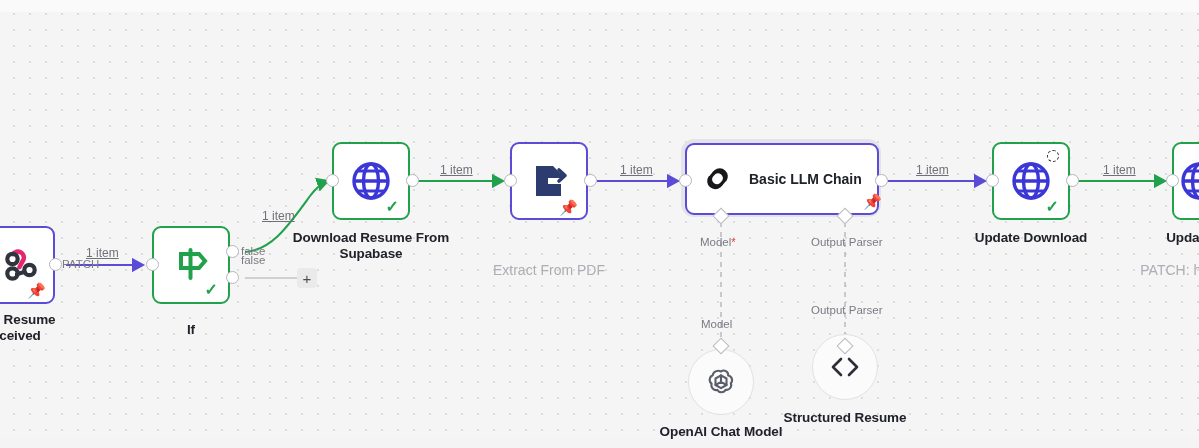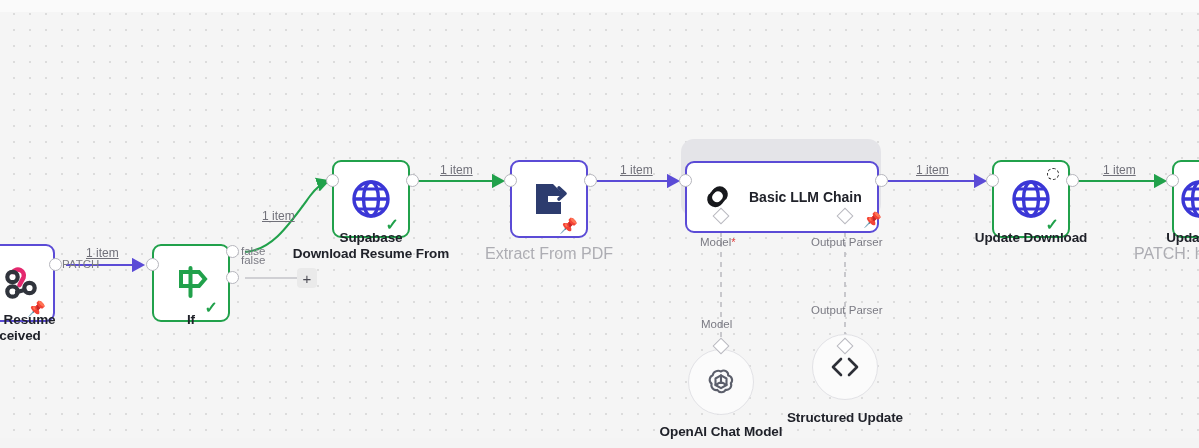--- a/index.html
+++ b/index.html
@@ -27,21 +27,20 @@
   }
   svg.edges {
     position: absolute; left: 0; top: 0; width: 1199px; height: 448px;
     z-index: 2; pointer-events: none;
   }
   .node {
     position: absolute; z-index: 4;
     box-sizing: border-box;
     background: #ffffff;
     border-radius: 9px;
-    margin-top: 18px;
   }
   .node.square { width: 78px; height: 78px; border: 2px solid #4f46e5; }
   .node.green  { border-color: #21a14b; }
   .node.purple { border-color: #5b4bd6; }
   .node.wide   { width: 194px; height: 72px; border: 2px solid #5b4bd6; }
   .node .inner {
     width: 100%; height: 100%;
     display: flex; align-items: center; justify-content: center;
     position: relative;
   }
@@ -54,23 +53,24 @@
   .nodelabel {
     position: absolute; z-index: 5;
     text-align: center;
     font-size: 13.5px; font-weight: bold; color: #20222a;
     line-height: 16px;
     letter-spacing: -0.1px;
   }
   .nodesub {
     position: absolute; z-index: 5;
     text-align: center;
-    font-size: 16px; color: #adadb3;
+    font-size: 14px; color: #adadb3;
     line-height: 14px;
     white-space: nowrap;
+    margin-top: 16px;
   }
   .port {
     position: absolute; z-index: 6;
     width: 13px; height: 13px; border-radius: 50%;
     background: #ffffff; border: 1.6px solid #b6b6bd;
     box-sizing: border-box;
   }
   .porttext {
     position: absolute; z-index: 6;
     font-size: 11.5px; color: #7a7a83;
@@ -188,38 +188,38 @@
       </svg>
       <span class="tick" style="right:10px; bottom:4px;">✓</span>
     </div>
   </div>
   <div class="port" style="left:146px; top:258px;"></div>
   <div class="port" style="left:226px; top:245px;"></div>
   <div class="port" style="left:226px; top:271px;"></div>
   <div class="porttext" style="left:241px; top:245px;">false</div>
   <div class="porttext" style="left:241px; top:254px;">false</div>
   <div class="plusbtn" style="left:297px; top:268px;">+</div>
-  <div class="nodelabel" style="left:152px; top:312px; width:78px;">If</div>
+  <div class="nodelabel" style="left:152px; top:322px; width:78px;">If</div>
 
   <div class="node square green" style="left:332px; top:142px;">
     <div class="inner">
       <svg width="42" height="42" viewBox="0 0 42 42">
         <circle cx="21" cy="21" r="17" fill="none" stroke="#3b37d6" stroke-width="3.4"></circle>
         <ellipse cx="21" cy="21" rx="7.5" ry="17" fill="none" stroke="#3b37d6" stroke-width="3.4"></ellipse>
         <path d="M4,21 L38,21" stroke="#3b37d6" stroke-width="3.4"></path>
         <path d="M7.5,11 L34.5,11 M7.5,31 L34.5,31" stroke="#3b37d6" stroke-width="3"></path>
       </svg>
       <span class="tick" style="right:9px; bottom:3px;">✓</span>
     </div>
   </div>
   <div class="port" style="left:326px; top:174px;"></div>
   <div class="port" style="left:406px; top:174px;"></div>
   <div class="nodelabel" style="left:281px; top:230px; width:180px; text-align:center;">
+    <div>Download Resume From</div>
     <div>Supabase</div>
-    <div>Download Resume From</div>
   </div>
 
   <div class="node square purple" style="left:510px; top:142px;">
     <div class="inner">
       <svg width="42" height="42" viewBox="0 0 42 42">
         <path d="M8,6 L25,6 L33,14 L33,18 L20,18 L20,24 L33,24 L33,36 L8,36 Z" fill="#2d3c6e"></path>
         <path d="M24,15 L36,15 M31,10 L37,15.5 L31,21" stroke="#2d3c6e" stroke-width="3.6" fill="none" stroke-linecap="round" stroke-linejoin="round"></path>
       </svg>
       <span class="pin" style="right:8px; bottom:3px;">📌</span>
     </div>
@@ -295,21 +295,21 @@
   <div class="nodelabel" style="left:651px; top:424px; width:140px; ">OpenAI Chat Model</div>
 
   <div class="diamond" style="left:839px; top:340px;"></div>
   <div class="porttext" style="left:811px; top:304px;">Output Parser</div>
   <div class="subnode" style="left:812px; top:334px;">
     <svg width="34" height="24" viewBox="0 0 34 24">
       <path d="M13,4 L5,12 L13,20 M21,4 L29,12 L21,20" fill="none" stroke="#2d2f37" stroke-width="2.6" stroke-linecap="round" stroke-linejoin="round"></path>
     </svg>
   </div>
   <div class="nodelabel" style="left:775px; top:410px; width:140px; text-align:center;">
-    <div>Structured Update</div>
+    <div>Structured Resume</div>
   </div>
 
   <div class="edgelabel" style="left:86px; top:246px;">1 item</div>
   <div class="edgelabel" style="left:262px; top:209px;">1 item</div>
   <div class="edgelabel" style="left:440px; top:163px;">1 item</div>
   <div class="edgelabel" style="left:620px; top:163px;">1 item</div>
   <div class="edgelabel" style="left:916px; top:163px;">1 item</div>
   <div class="edgelabel" style="left:1103px; top:163px;">1 item</div>
 
 </div>

